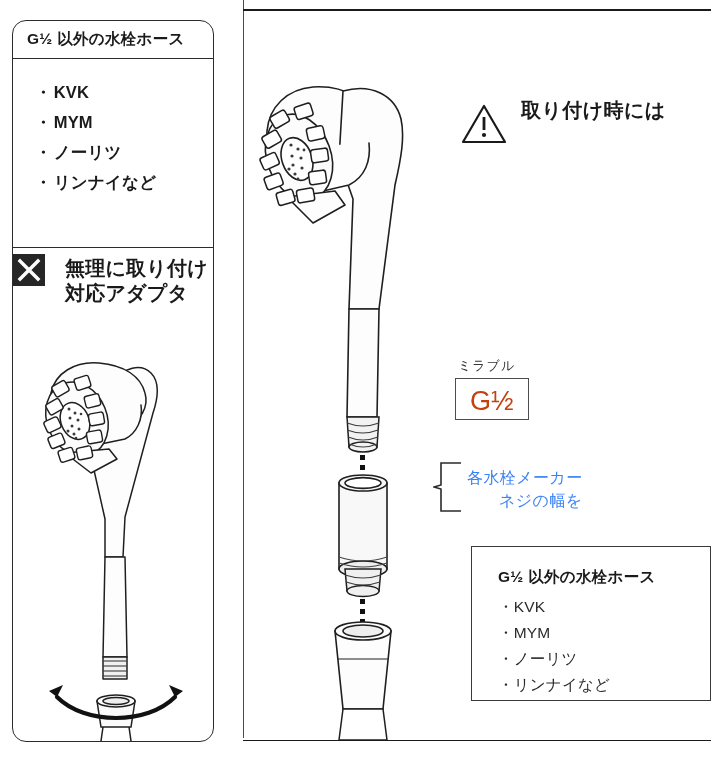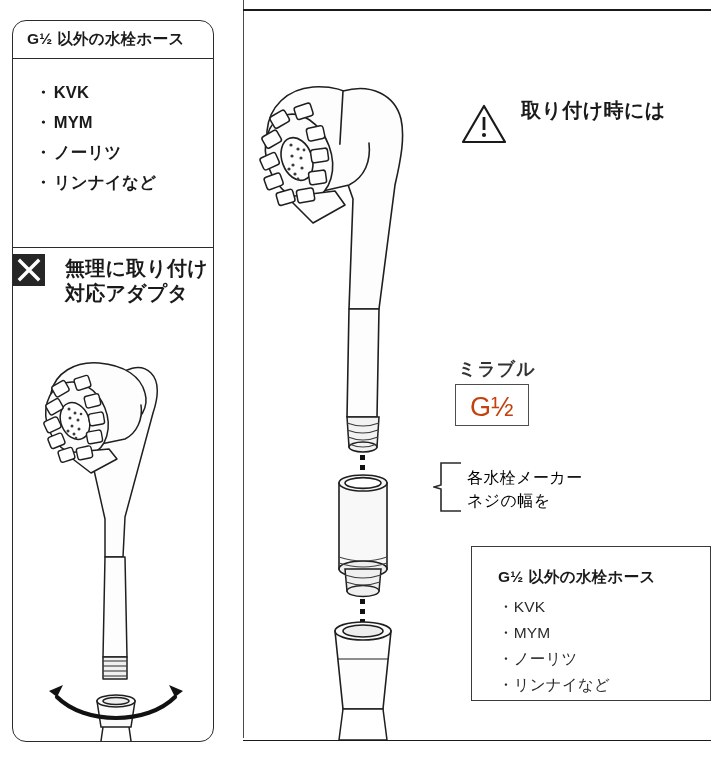--- a/index.html
+++ b/index.html
@@ -155,22 +155,22 @@
     letter-spacing: 0.4px;
     white-space: nowrap;
   }
 
   #mirable-block {
     position: absolute;
     left: 212px;
     top: 348px;
   }
   #mirable-label {
-    font-size: 18px;
-    font-weight: 700;
+    font-size: 13px;
+    font-weight: 400;
     letter-spacing: 1px;
     color: #333;
     margin-bottom: 3px;
     padding-left: 3px;
   }
   #g-half-box {
     display: inline-block;
     border: 1.4px solid #4d4d4d;
     padding: 8px 14px 4px 14px;
     font-size: 27px;
@@ -184,23 +184,24 @@
     left: 190px;
     top: 452px;
     display: flex;
     align-items: center;
   }
   #adapter-text {
     font-size: 16px;
     font-weight: 400;
     line-height: 23px;
     letter-spacing: 0.4px;
-    color: #000000;
+    color: #3b82f6;
     white-space: nowrap;
     margin-left: 4px;
+    text-align: right;
   }
 
   #hose-box {
     position: absolute;
     left: 228px;
     top: 537px;
     width: 240px;
     height: 155px;
     box-sizing: border-box;
     border: 1.5px solid #3a3a3a;

